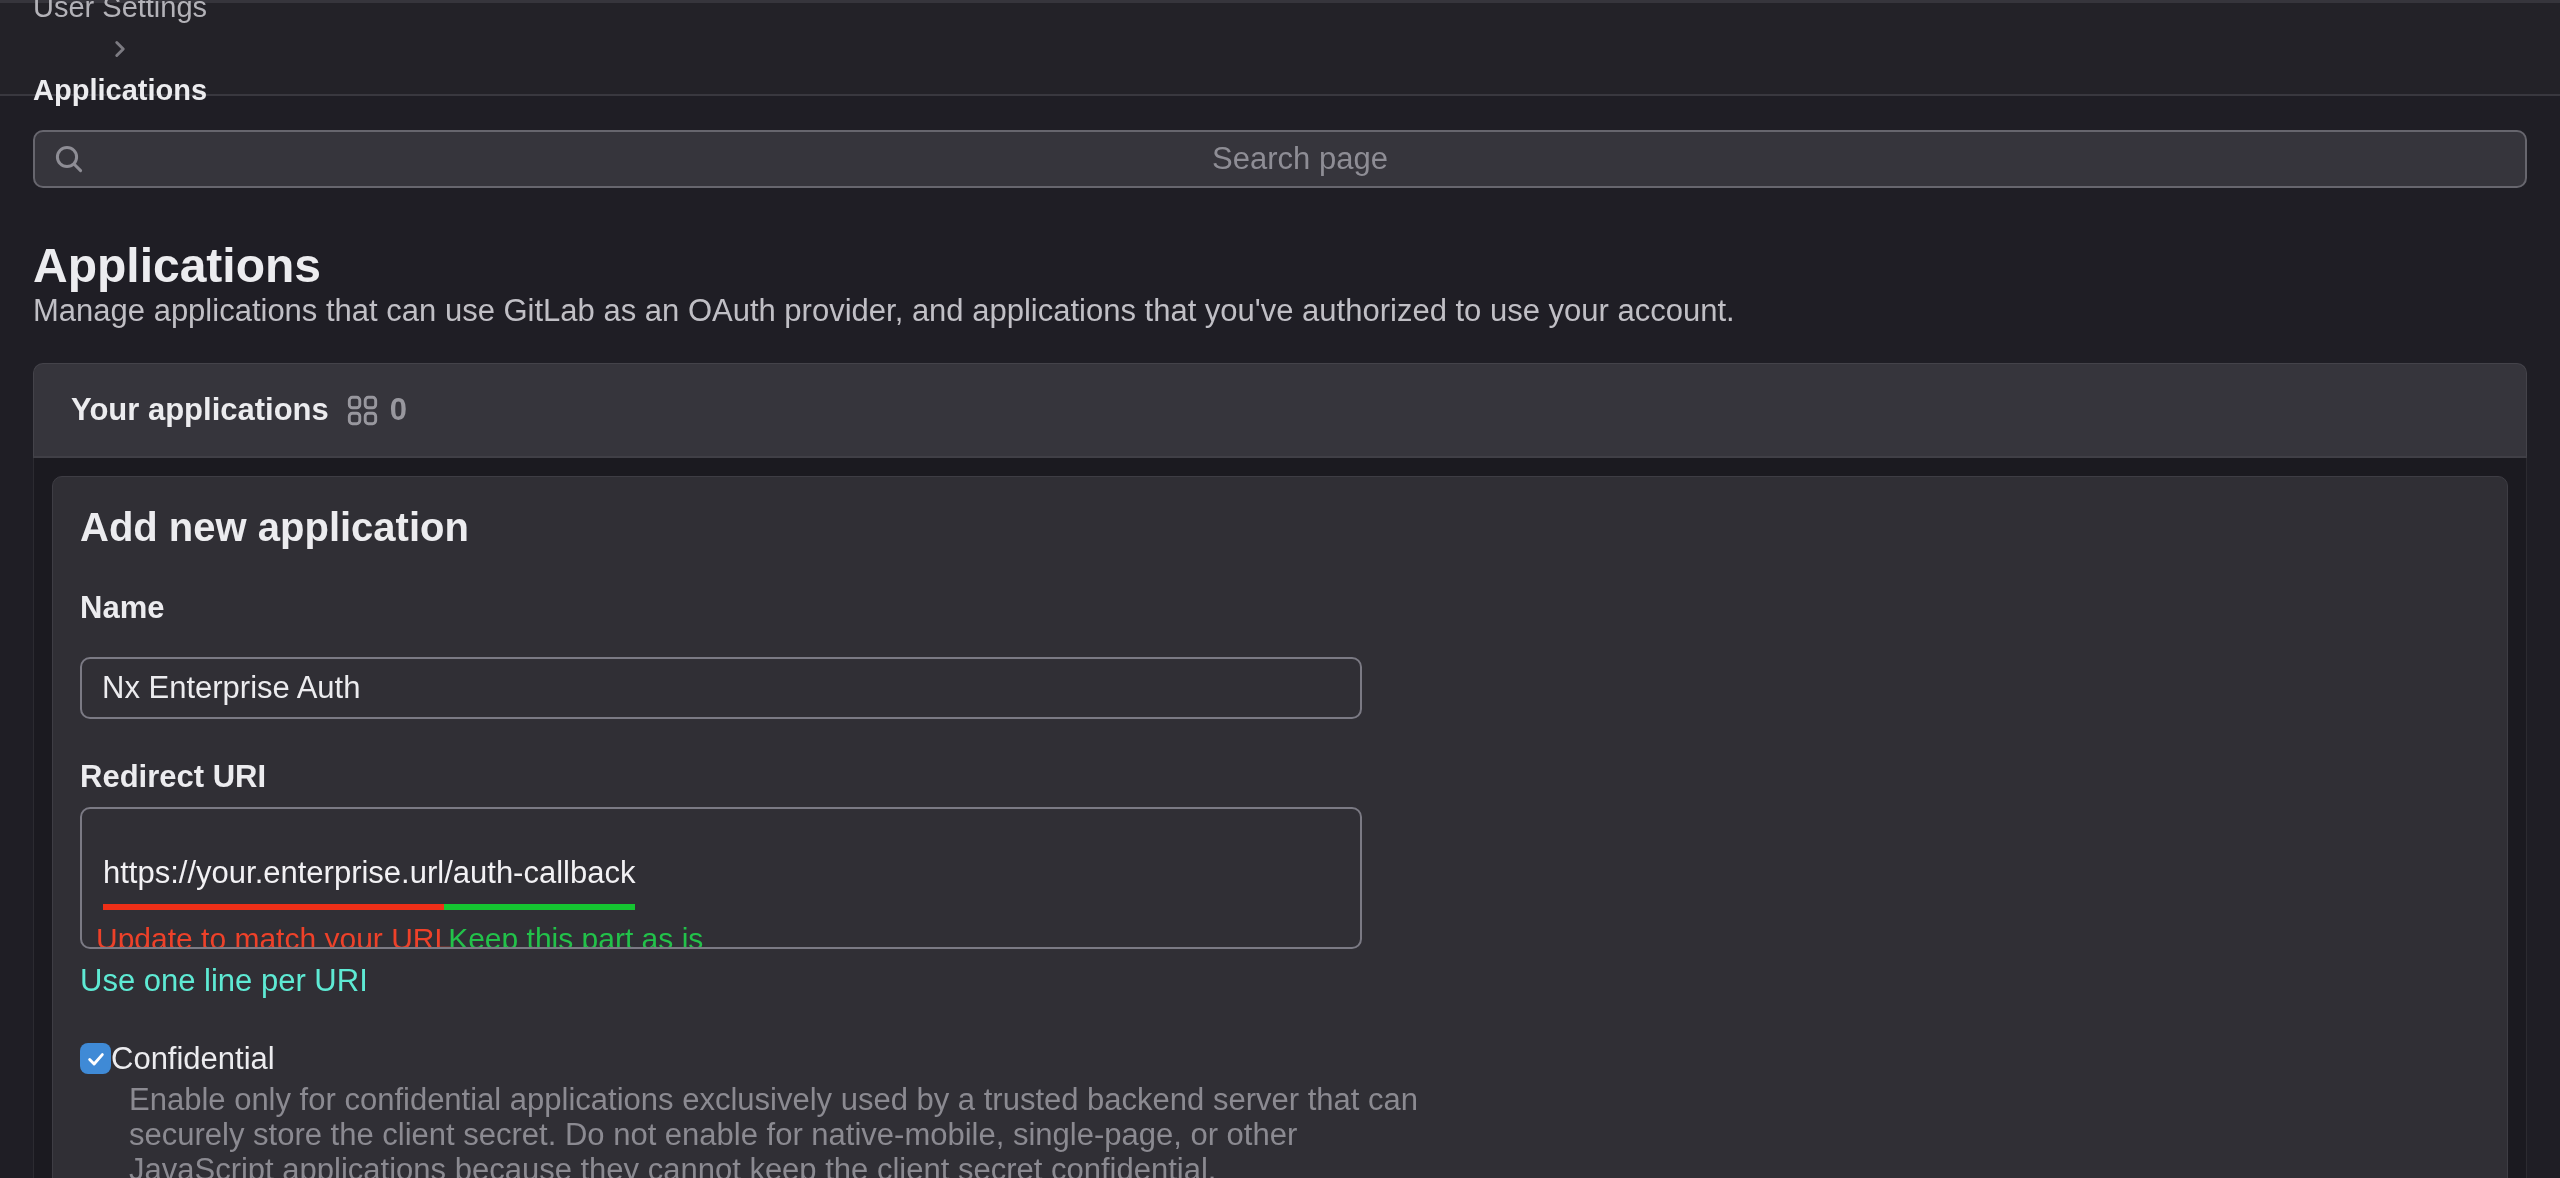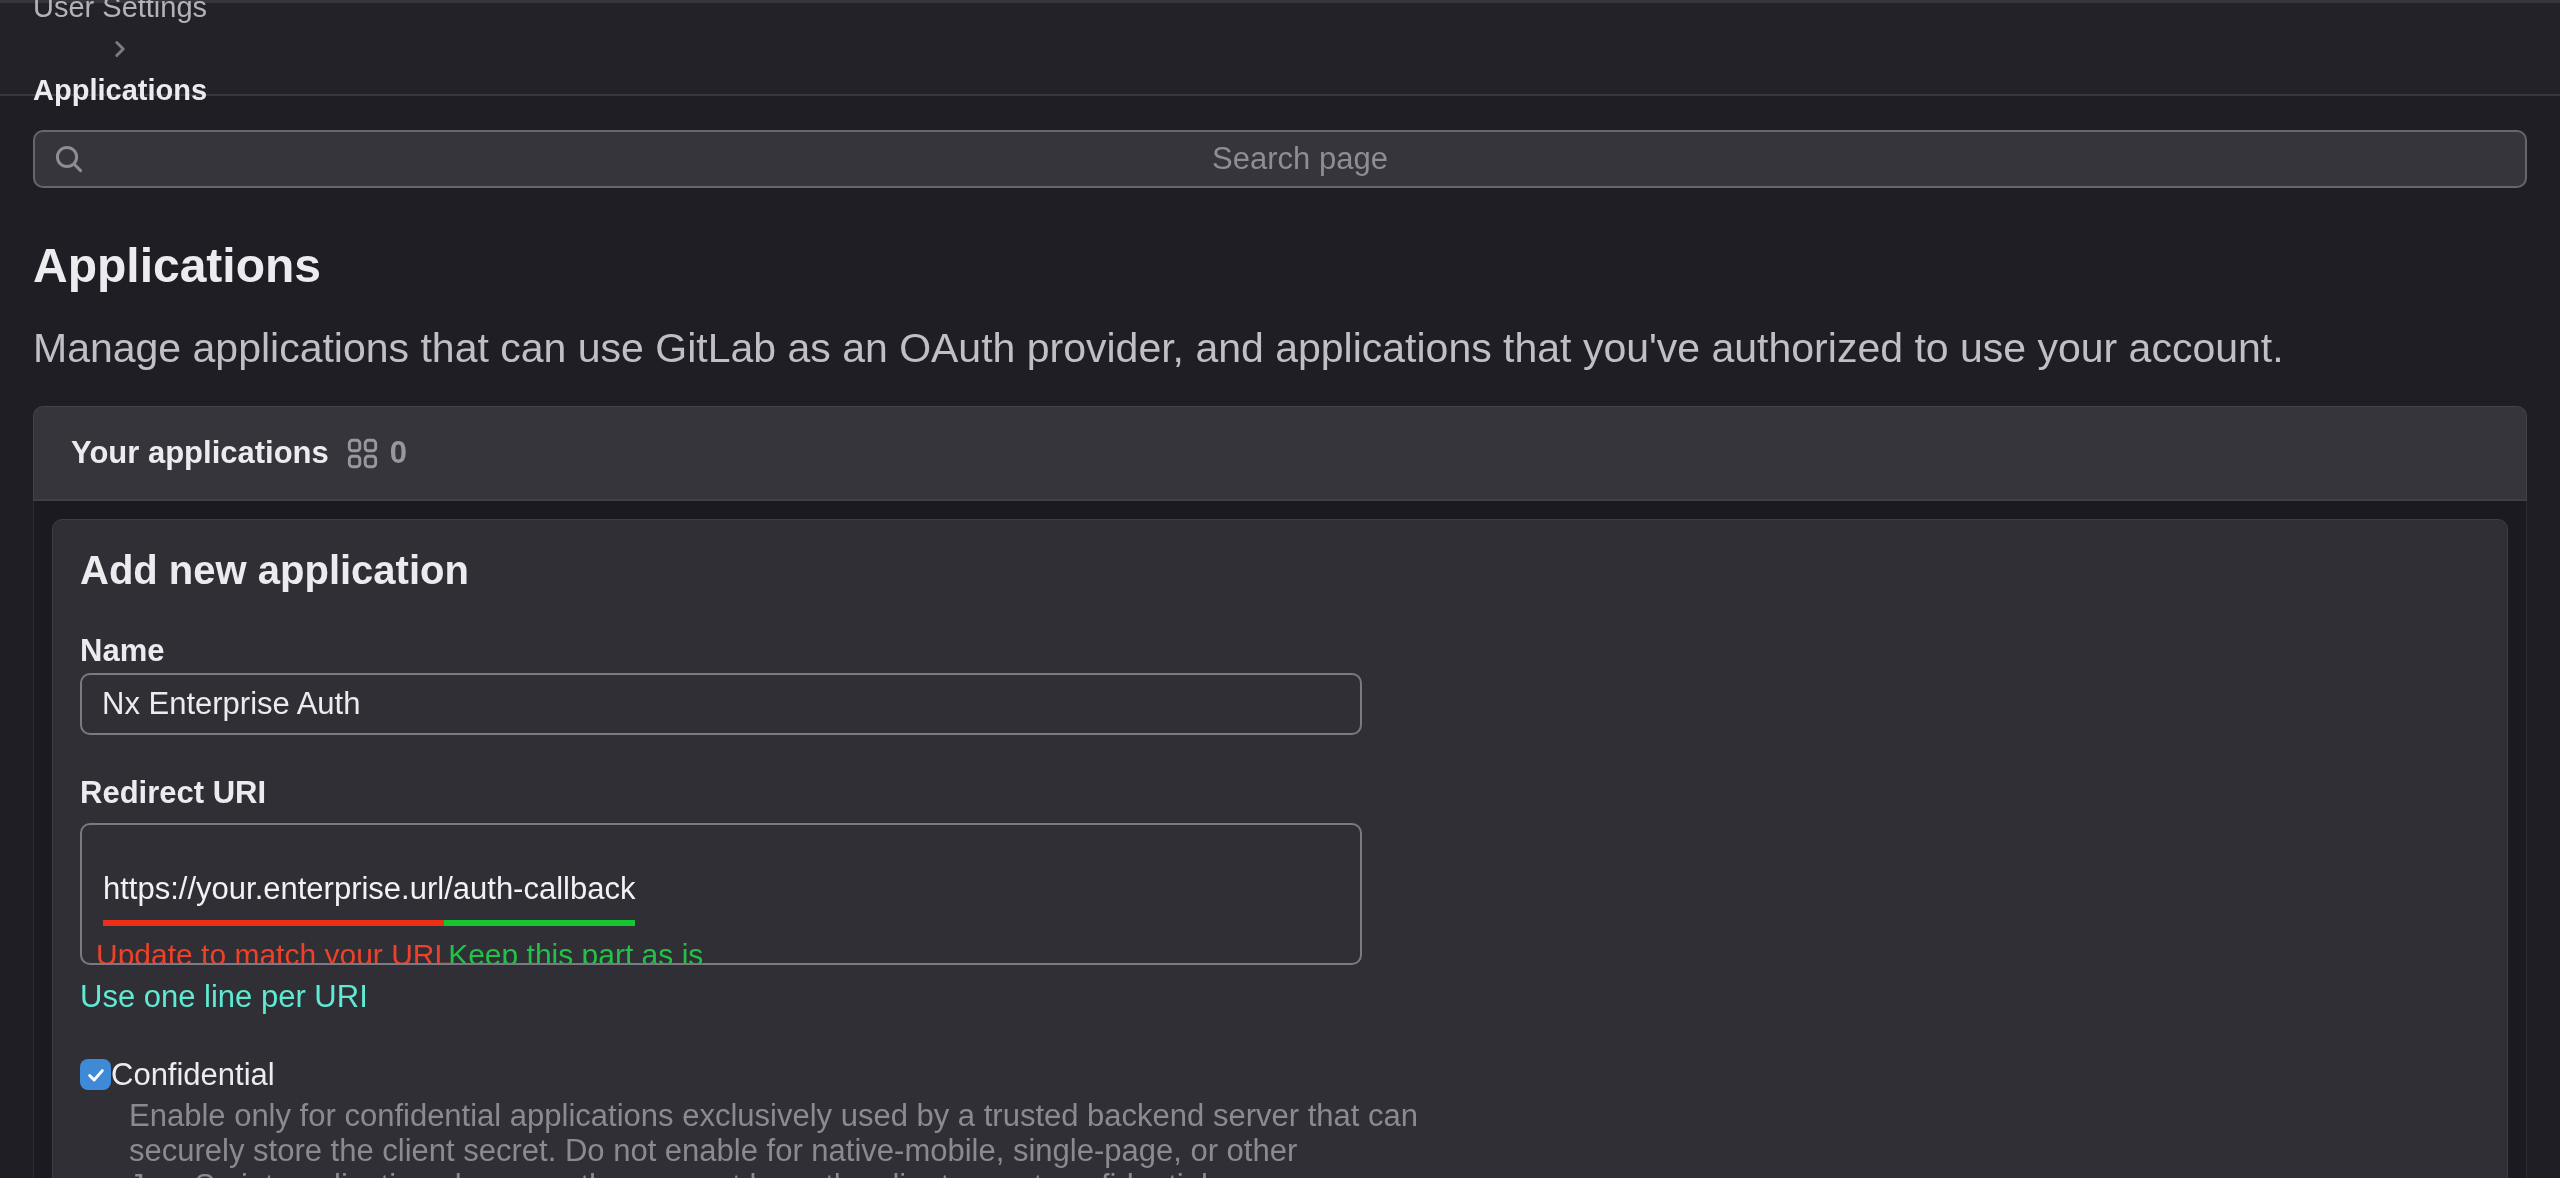--- a/index.html
+++ b/index.html
@@ -38,21 +38,21 @@
     font-size: 31px;
     color: #ececef;
     font-family: inherit;
     outline: none;
     text-align: center;
   }
   .search-input::placeholder { color: #8e8d95; }
   .search-icon { position: absolute; left: 20px; top: 13px; }
 
   .page-title { margin-top: 50px; font-size: 48px; font-weight: 700; color: #ececef; }
-  .page-desc  { margin-top: 32px; font-size: 41px; color: #c0bfc5; }
+  .page-desc  { margin-top: 0; font-size: 31px; color: #c0bfc5; }
 
   
   .panel { margin-top: 34px; border-radius: 10px 10px 0 0; }
   .panel-header {
     height: 95px;
     background: #36353c;
     border: 1px solid #44434a;
     border-bottom: 2px solid #403f46;
     border-radius: 10px 10px 0 0;
     display: flex; align-items: center; gap: 18px;
@@ -75,21 +75,21 @@
     border: 1px solid #3e3d44;
     border-radius: 10px;
     padding: 28px 27px 60px 27px;
     min-height: 700px;
   }
   .card-title { font-size: 40px; font-weight: 700; color: #ececef; }
 
   .field-label { margin-top: 40px; font-size: 31px; font-weight: 700; color: #ececef; }
   .text-input {
     display: block;
-    margin-top: 4px;
+    margin-top: 31px;
     width: 1282px; height: 62px;
     background: transparent;
     border: 2px solid #7b7a84;
     border-radius: 10px;
     padding: 0 20px;
     font-size: 31px;
     color: #ececef;
     font-family: inherit;
     outline: none;
   }

